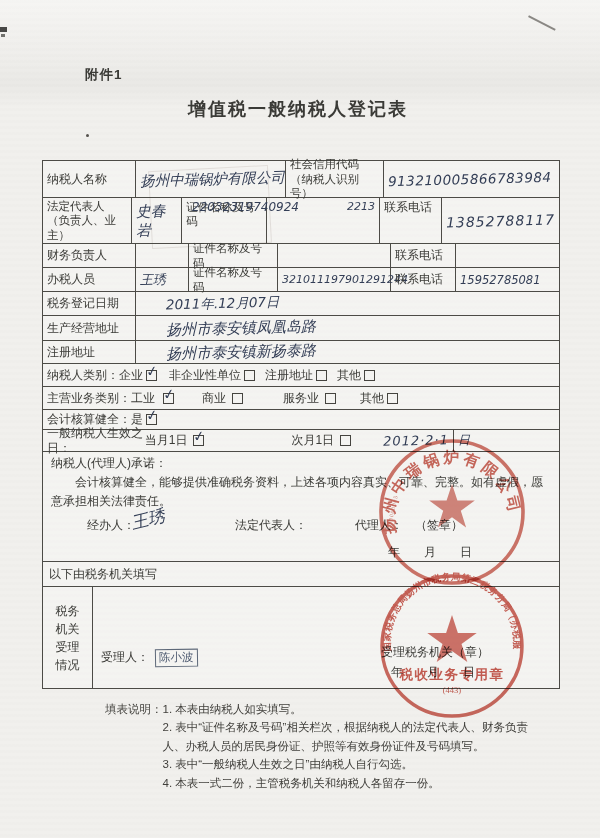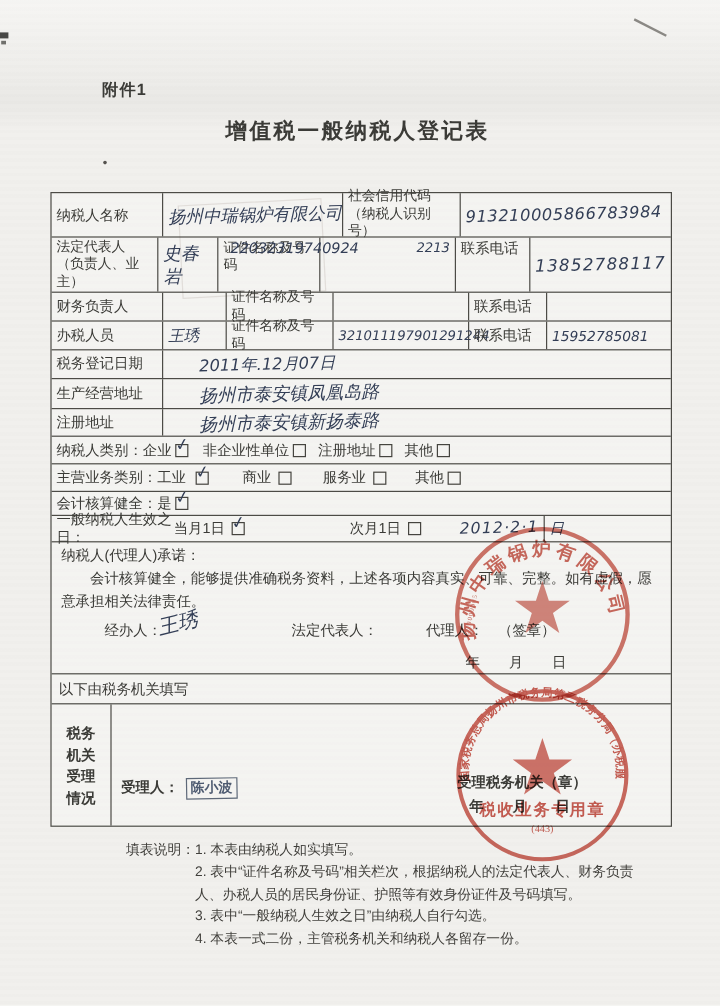--- a/index.html
+++ b/index.html
@@ -9,21 +9,21 @@
     background:
       linear-gradient(180deg, rgba(255,255,255,.35) 0%, rgba(0,0,0,.015) 8%, rgba(0,0,0,.03) 10%, rgba(255,255,255,0) 13%),
       repeating-linear-gradient(180deg, rgba(0,0,0,.008) 0 3px, rgba(255,255,255,.008) 3px 6px);}
   .attach{position:absolute;left:85px;top:66px;font-size:13.5px;font-weight:bold;letter-spacing:1px;}
   .title{position:absolute;left:0;right:4px;top:97px;text-align:center;font-size:18px;font-weight:bold;letter-spacing:2px;}
   .ink-dot{position:absolute;left:86px;top:134px;width:3px;height:3px;background:#55524e;border-radius:50%;}
 
   
   .form-table{position:absolute;left:42px;top:160px;width:516px;border:1.2px solid #4c4b46;background:rgba(255,255,255,.25);}
   .row{display:flex;border-bottom:1px solid #4c4b46;position:relative;box-sizing:border-box;}
-  .row:last-child{border-bottom:none;font-weight:bold;}
+  .row:last-child{border-bottom:none;}
   .cell{border-right:1px solid #4c4b46;box-sizing:border-box;position:relative;padding:2px 4px;
         display:flex;align-items:center;}
   .cell:last-child{border-right:none;}
   .cell.top{align-items:flex-start;}
   .lbl{font-size:12px;line-height:1.25;color:#3b3b37;}
   .lbl.sm{font-size:11.5px;}
   .full{flex:1;}
 
   
   .hw{font-family:"DejaVu Sans",sans-serif;font-style:italic;color:#333e56;}
@@ -204,21 +204,21 @@
       <span class="opt">
           <span class="lbl">工业</span>
           <span class="box" style="margin-left:8px">
             <span class="tick">✓</span>
           </span>
         </span>
       <span class="opt" style="margin-left:28px">
           <span class="lbl">商业</span>
           <span class="box" style="margin-left:6px"></span>
         </span>
-      <span class="opt" style="margin-left:26px">
+      <span class="opt" style="margin-left:40px">
           <span class="lbl">服务业</span>
           <span class="box" style="margin-left:6px"></span>
         </span>
       <span class="opt" style="margin-left:24px">
           <span class="lbl">其他</span>
           <span class="box"></span>
         </span>
     </div>
   </div>
 
@@ -255,21 +255,21 @@
   </div>
 
   <div class="row" style="height:110px">
     <div class="cell full top" style="display:block;padding:4px 8px">
       <div class="lbl" style="font-size:12px">纳税人(代理人)承诺：</div>
       <div class="lbl" style="font-size:12px;line-height:1.6;text-indent:2em;width:498px;margin-top:2px">会计核算健全，能够提供准确税务资料，上述各项内容真实、可靠、完整。如有虚假，愿意承担相关法律责任。</div>
       <div style="position:absolute;left:44px;top:66px" class="lbl">经办人：</div>
       <div style="position:absolute;left:88px;top:56px" class="hw">
         <span style="font-size:17px;display:inline-block;transform:rotate(-14deg)">王琇</span>
       </div>
-      <div style="position:absolute;left:200px;top:66px" class="lbl">法定代表人：</div>
+      <div style="position:absolute;left:192px;top:66px" class="lbl">法定代表人：</div>
       <div style="position:absolute;left:312px;top:66px" class="lbl">代理人：</div>
       <div style="position:absolute;left:372px;top:66px" class="lbl">（签章）</div>
       <div style="position:absolute;left:345px;top:93px" class="lbl">年　　月　　日</div>
     </div>
   </div>
 
   <div class="row" style="height:25px">
     <div class="cell full">
         <span class="lbl" style="padding-left:2px">以下由税务机关填写</span>
       </div>

